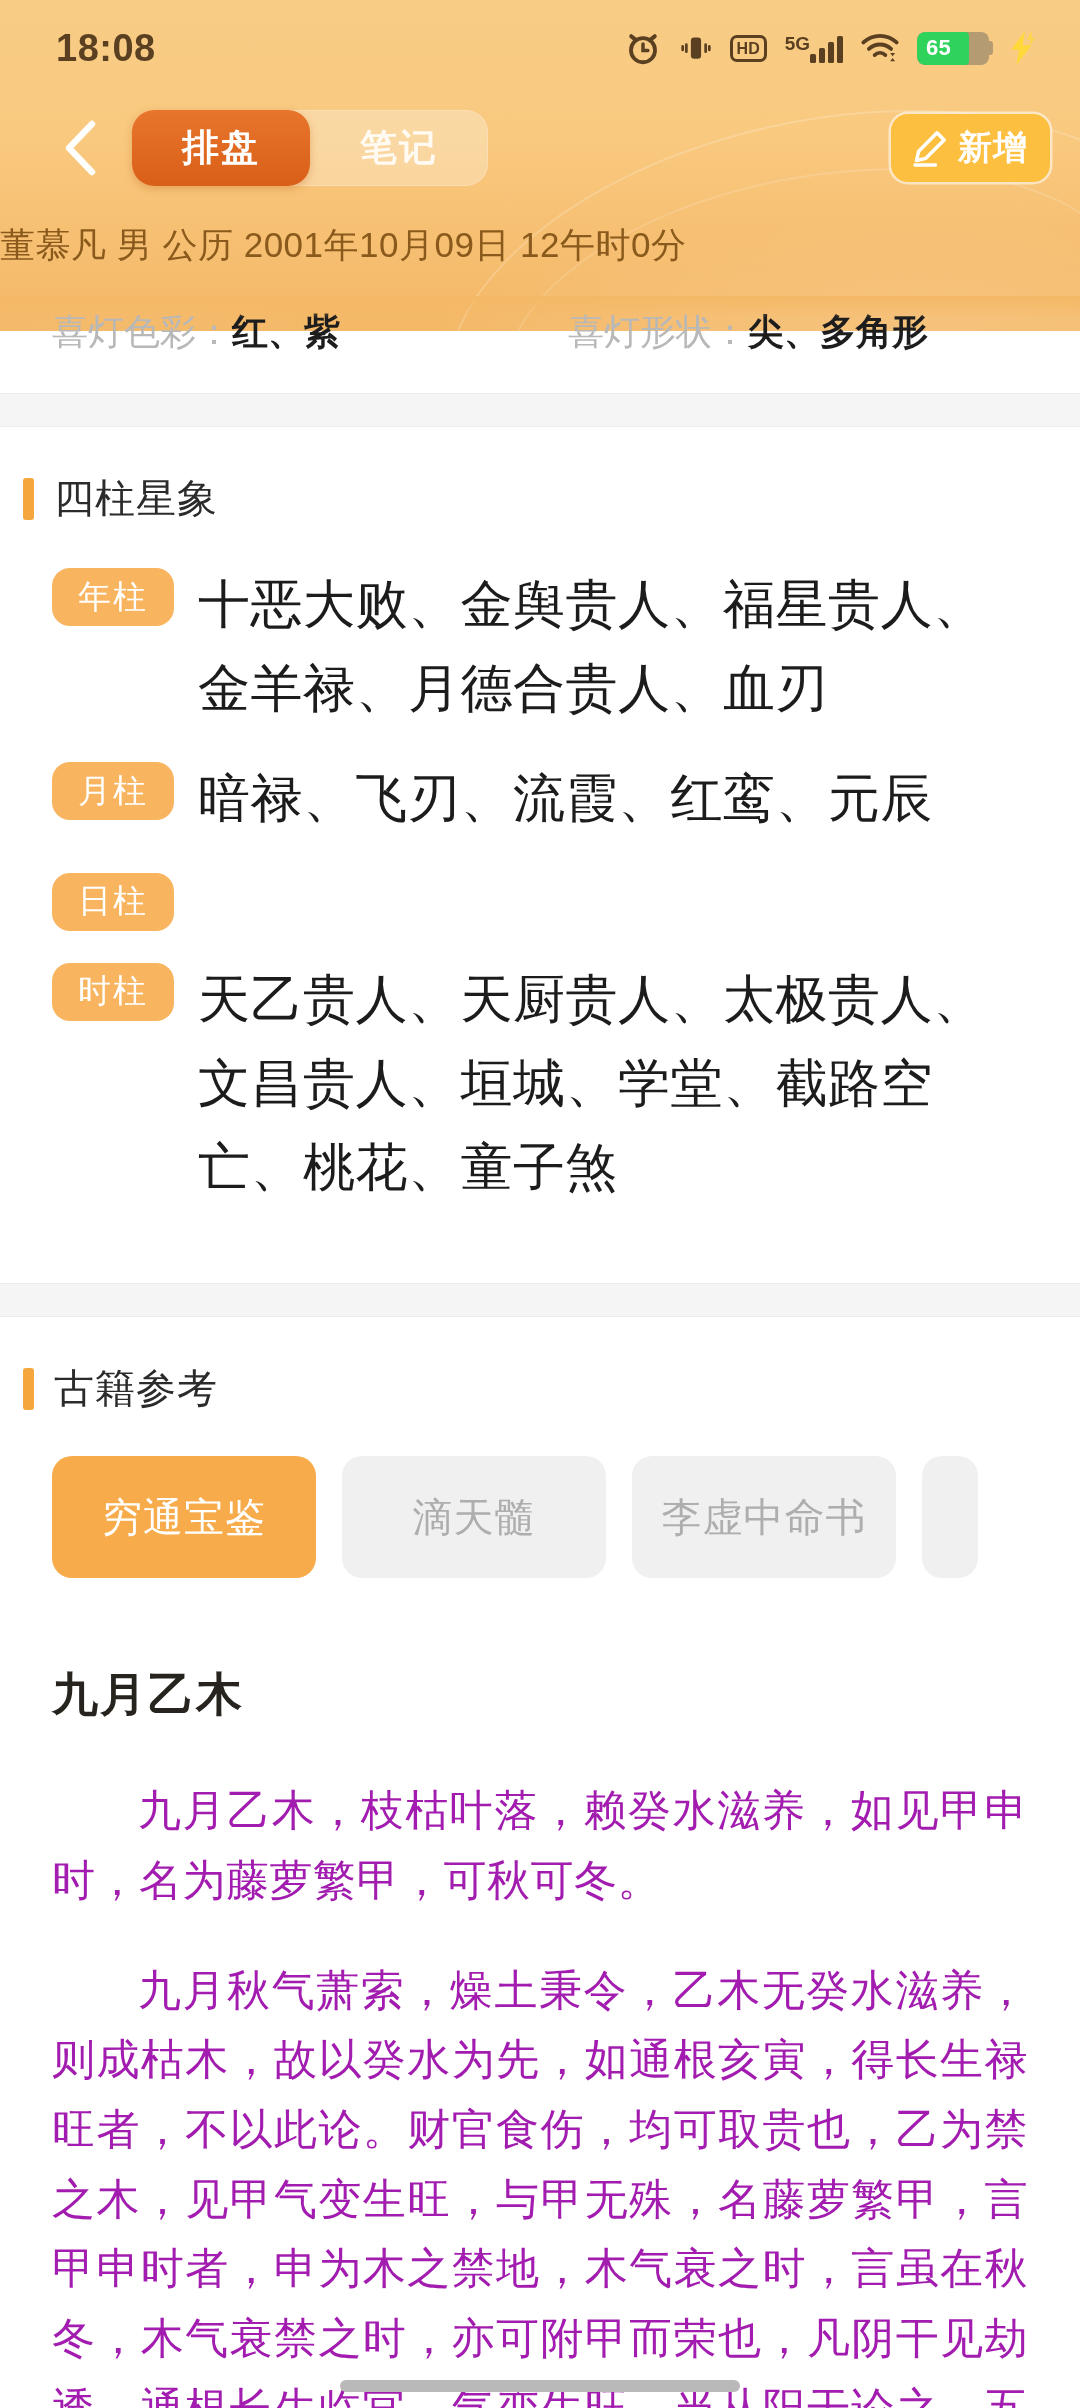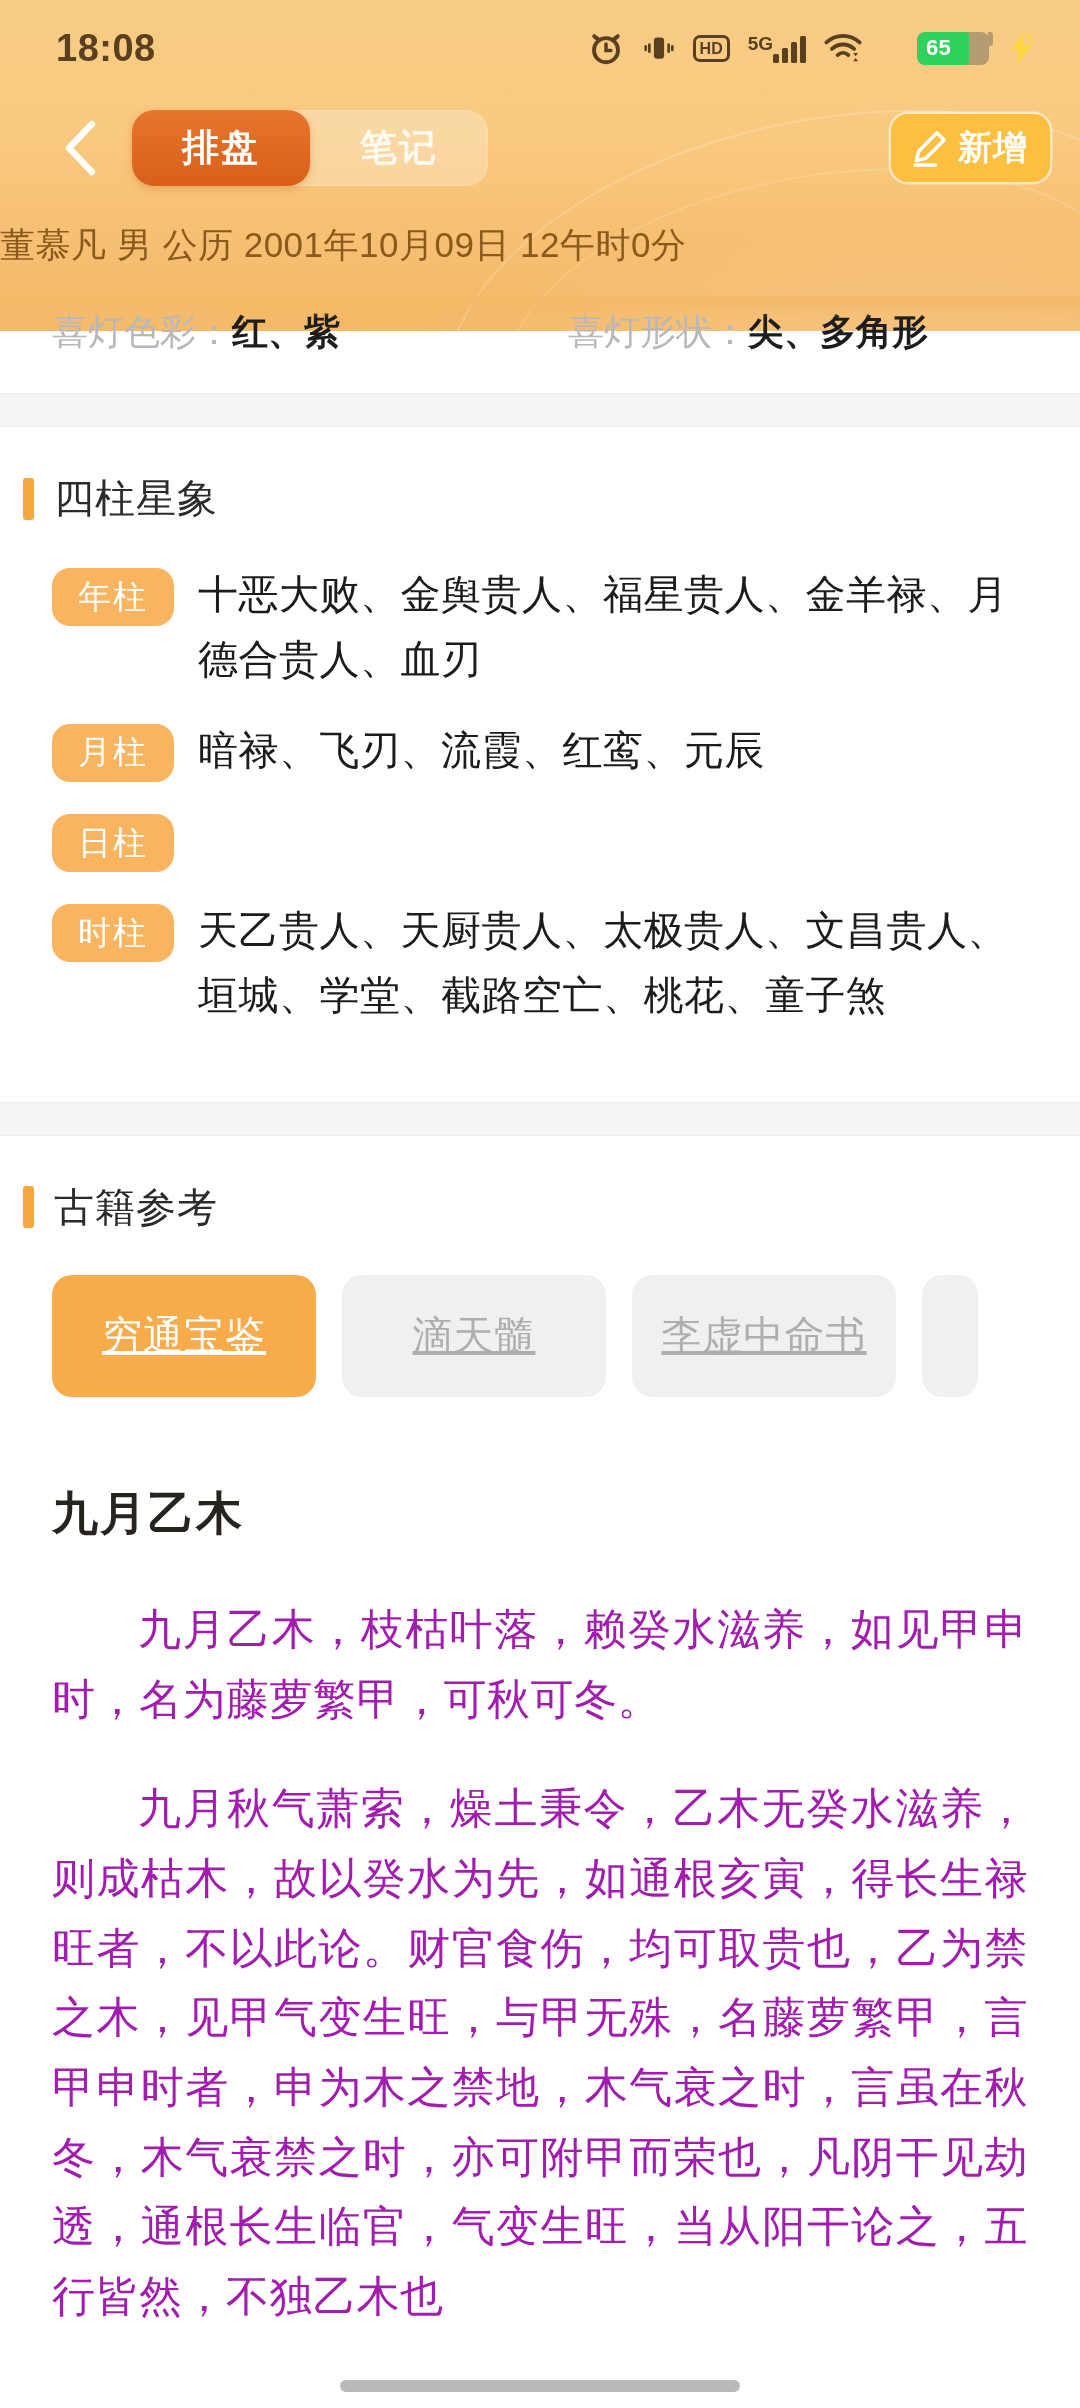--- a/index.html
+++ b/index.html
@@ -60,21 +60,21 @@
   .hd-badge{
     width:37px;height:27px;border:3.5px solid #5a4021;border-radius:7px;
     color:#5a4021;font-size:16px;font-weight:700;line-height:21px;text-align:center;
     font-family:"Liberation Sans",sans-serif;
   }
   .sig-wrap{ display:flex; align-items:flex-end; gap:0; position:relative; padding-left:1px;}
   .sig-5g{ font-size:19px; font-weight:700; color:#5a4021; line-height:1; margin-bottom:10px; }
   .bars{ display:flex; align-items:flex-end; gap:3px; }
   .bars i{ display:block; width:6px; background:#5a4021; border-radius:1.5px; }
   .battery{
-    display:flex; align-items:flex-start;margin-left:37px;
+    display:flex; align-items:center;
   }
   .bat-body{
     width:72px;height:33px;border-radius:8px;background:#b49b72;position:relative;overflow:hidden;
     display:flex;align-items:center;
   }
   .bat-fill{
     position:absolute;left:0;top:0;bottom:0;width:72%;background:#2fd35c;border-radius:8px 4px 4px 8px;
   }
   .bat-num{
     position:relative;z-index:2;color:#ffffff;font-size:22px;font-weight:700;
@@ -178,41 +178,40 @@
     flex:0 0 auto;
     width:122px;height:58px;
     background:#f8b45e;
     border-radius:18px;
     color:#ffffff;font-size:33px;font-weight:500;
     display:flex;align-items:center;justify-content:center;
     letter-spacing:2px;
     margin-top:6px;
   }
   .star-txt{
-    font-size:40px;line-height:1.62;color:#1c1c1c;letter-spacing:.5px;
+    font-size:52px;line-height:1.62;color:#1c1c1c;letter-spacing:.5px;
     flex:1 1 auto;
   }
 
   
   .book-tabs{
     display:flex; gap:26px;
     padding:26px 0 44px 0;
     overflow:hidden;
   }
   .book-tab{
     flex:0 0 auto;
     height:122px;
     min-width:264px;
     border-radius:20px;
     background:#f0f0f0;
     color:#aeaeae;
     font-size:40px;
     display:flex;align-items:center;justify-content:center;
     letter-spacing:1px;
-    text-decoration:underline;
   }
   .book-tab.active{
     background:#f7ab4a;
     color:#ffffff;
   }
   .book-tab.partial{ min-width:56px; width:56px; }
 
   
   .article{ padding:0 0 0 0; }
   .article h3{

